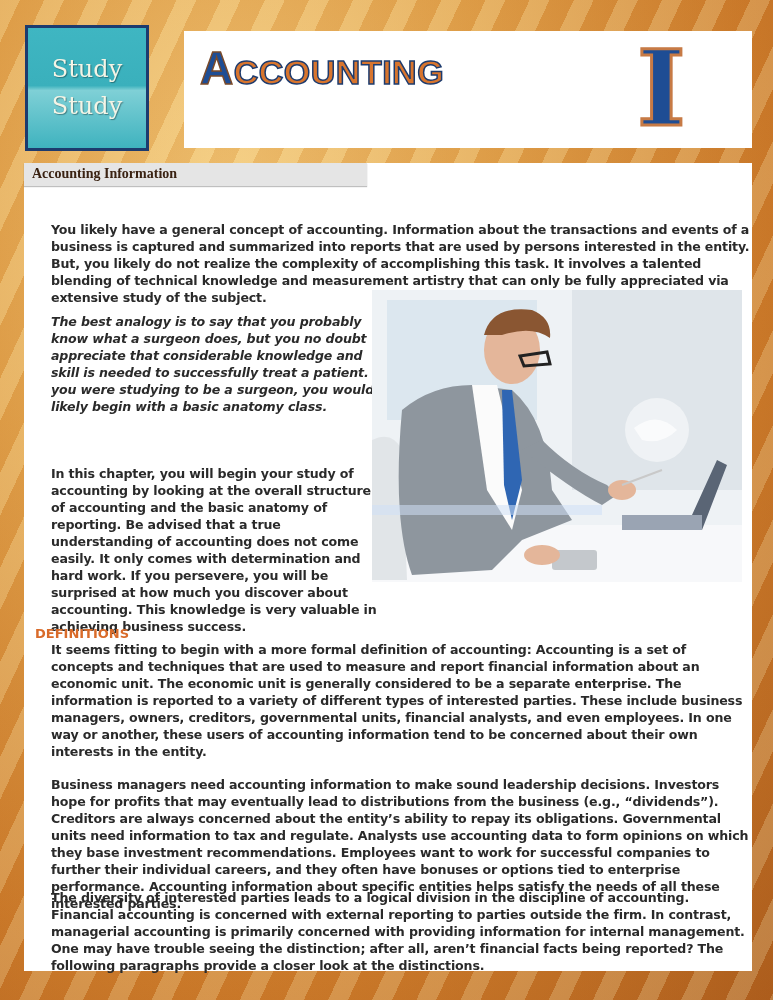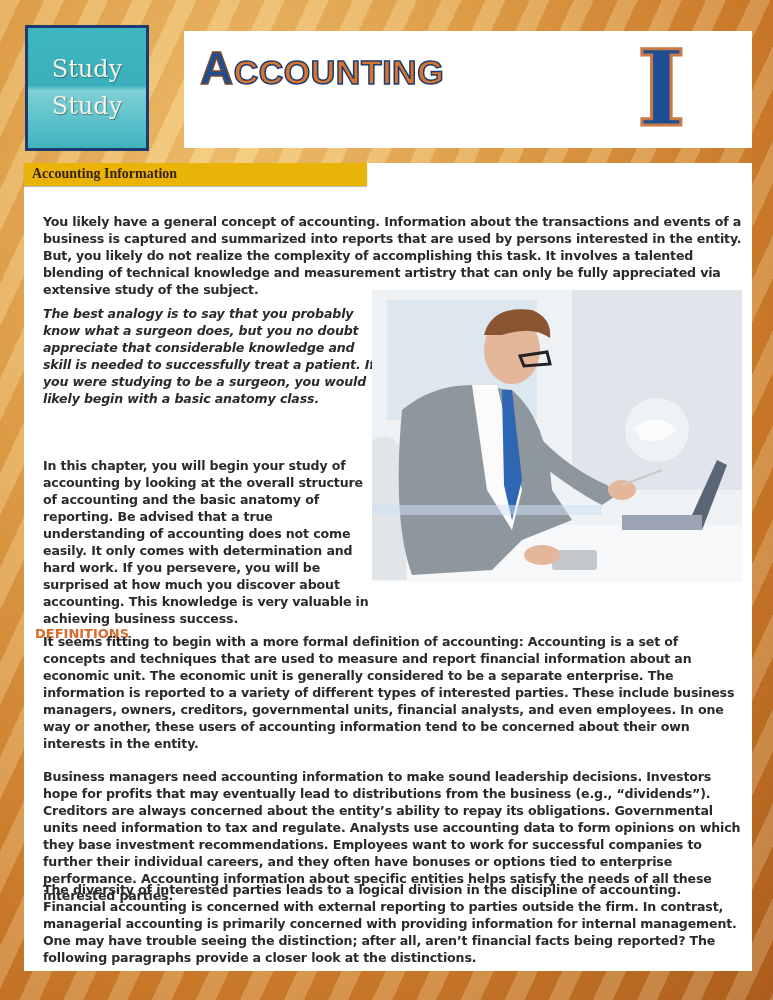--- a/index.html
+++ b/index.html
@@ -33,28 +33,28 @@
     position: absolute; left: 253px; top: 5px;
     font-family: "DejaVu Serif", serif; font-weight: bold; font-size: 104px; line-height: 106px;
     color: #1e4d94; -webkit-text-stroke: 3px #c77a45;
     margin-left: 200px;
   }
   .panel {
     position: absolute; left: 24px; top: 163px; width: 728px; height: 808px; background: #fff;
   }
   .section-bar {
     position: absolute; left: 24px; top: 163px; width: 343px; height: 23px;
-    background: #eab308; box-shadow: 0 1px 1px rgba(0,0,0,0.25);
+    background: #e5e5e5; box-shadow: 0 1px 1px rgba(0,0,0,0.25);
   }
   .section-bar span {
     position: absolute; left: 8px; top: 3px; font-family: "Liberation Serif", serif;
     font-weight: bold; font-size: 14px; color: #3a2212;
   }
   .para {
-    position: absolute; left: 35px; margin: 8px; color: #2a2a2a;
+    position: absolute; left: 35px; margin: 16px; color: #2a2a2a;
     font-family: "DejaVu Sans", sans-serif; font-weight: bold; font-size: 12.6px; line-height: 17px;
     letter-spacing: -0.15px;
   }
   .p1 { top: 205px; width: 700px; }
   .p2 { top: 297px; width: 335px; font-style: italic; }
   .p3 { top: 449px; width: 335px; }
   .p4 { top: 625px; width: 700px; }
   .p5 { top: 760px; width: 700px; }
   .p6 { top: 873px; width: 700px; }
   .def-heading {

